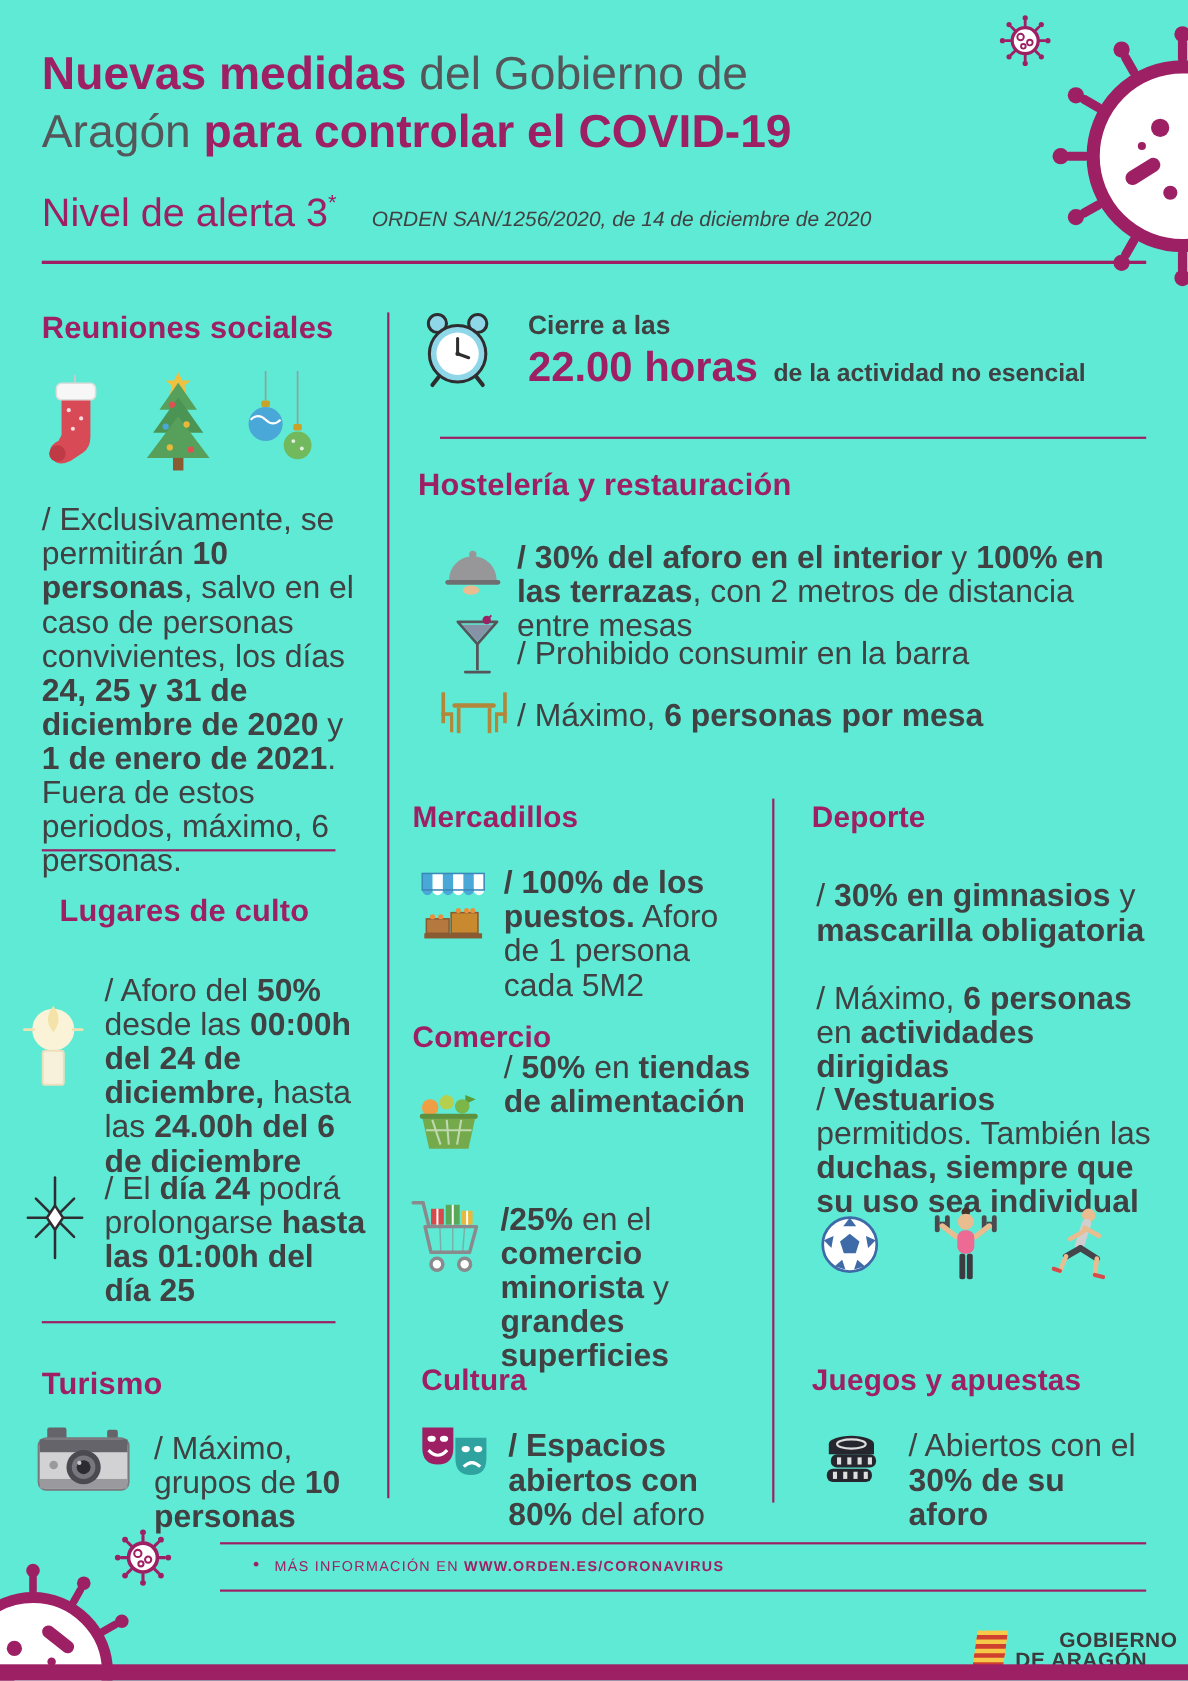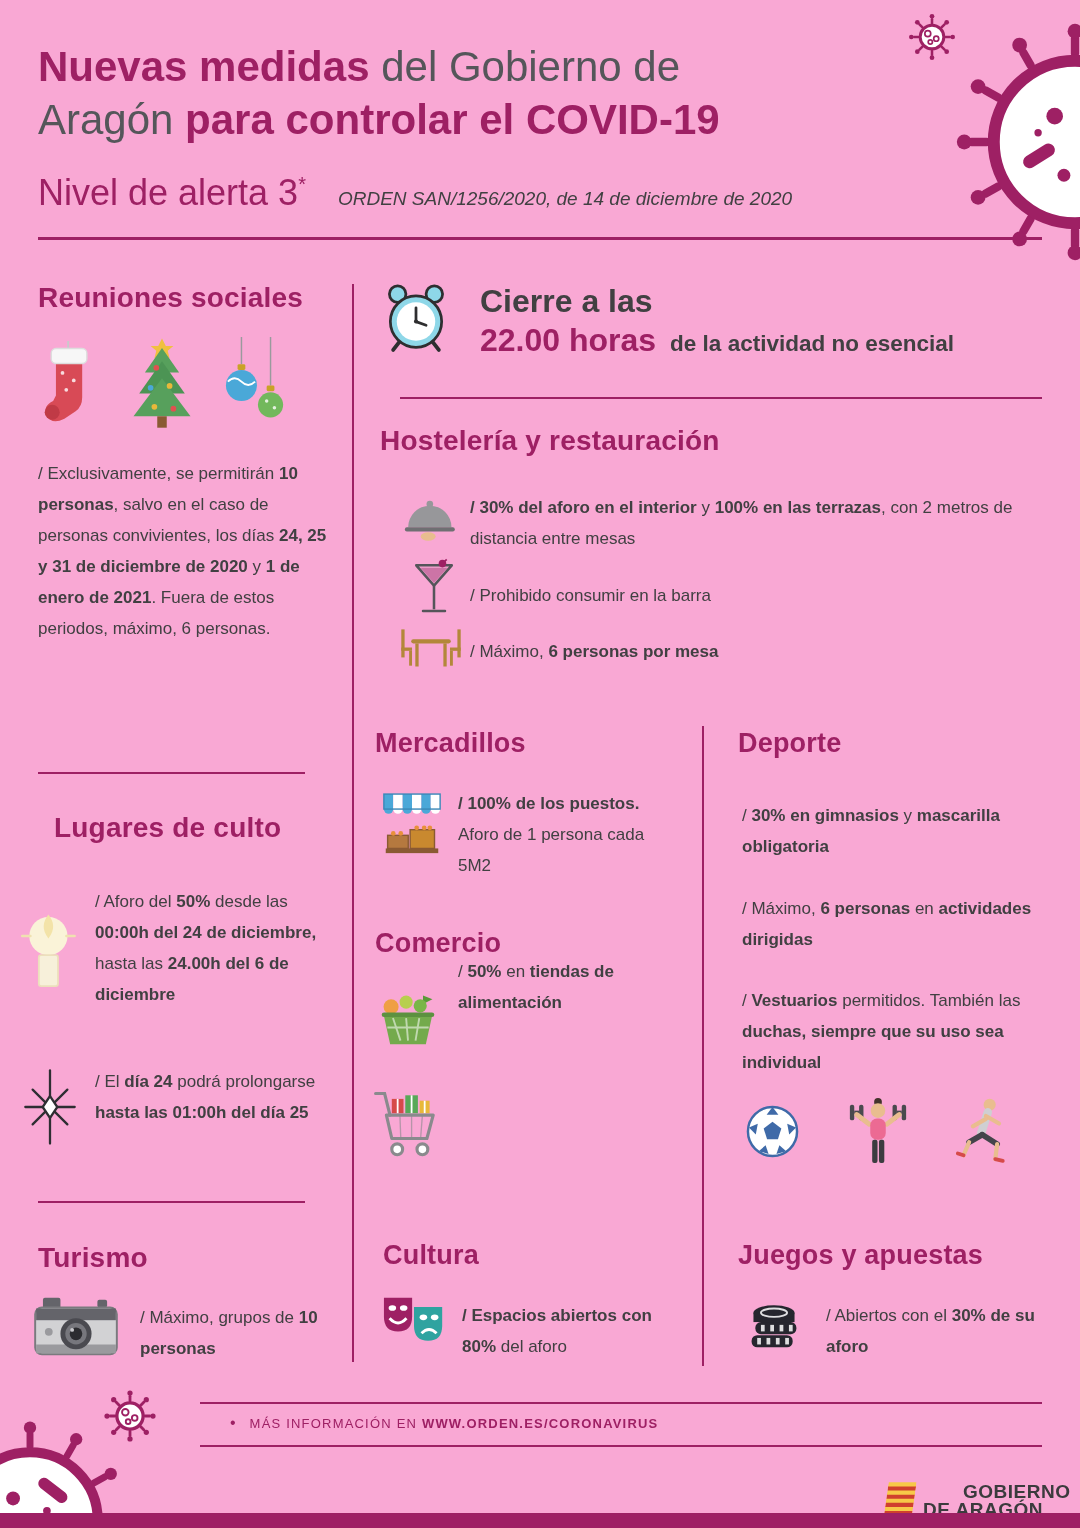--- a/index.html
+++ b/index.html
@@ -1,22 +1,22 @@
 <!DOCTYPE html>
 <html><head>
 <meta charset="utf-8">
 <style>
   *{margin:0;padding:0;box-sizing:border-box;}
   html,body{background:#ffffff;}
-  #page{position:relative;width:1080px;height:1528px;background:#f9a8d4;overflow:hidden;
+  #page{position:relative;width:1080px;height:1528px;background:#5eead4;overflow:hidden;
         font-family:"Liberation Sans",sans-serif;color:#414042;}
   .abs{position:absolute;}
   .accent{color:#9E2064;}
   .h{color:#9E2064;font-weight:700;font-size:27px;letter-spacing:.2px;}
-  .t{font-size:17px;line-height:31px;color:#414042;}
+  .t{font-size:29px;line-height:31px;color:#414042;}
   .t .b{font-weight:700;}
   .hr{background:#9E2064;}
   .title{font-size:42px;line-height:53px;}
   .title .bold{font-weight:700;color:#9E2064;}
   .title .gray{font-weight:400;color:#55565A;}
   .alert{font-size:36px;font-weight:400;color:#9E2064;}
   .order{font-style:italic;font-size:19px;color:#414042;}
   .footer-info{font-size:13px;letter-spacing:1.2px;color:#9E2064;}
   .footer-info .b{font-weight:700;}
   .logo-text{font-size:19px;line-height:18px;font-weight:700;color:#3b3b3d;letter-spacing:.5px;}
@@ -227,23 +227,23 @@
       <circle cx="36" cy="44" r="28" fill="#8ED7E8" stroke="#2e2e30" stroke-width="3"></circle>
       <circle cx="36" cy="44" r="21" fill="#fff"></circle>
       <g stroke="#2e2e30" stroke-width="3" stroke-linecap="round">
         <line x1="36" y1="44" x2="36" y2="29"></line>
           <line x1="36" y1="44" x2="47" y2="48"></line>
       </g>
       <circle cx="36" cy="44" r="2.2" fill="#2e2e30"></circle>
     </svg>
   </span>
   <div class="abs" style="left:480px;top:283px;">
-    <div style="font-size:32px;font-weight:700;">Cierre a las</div>
+    <div style="font-size:24px;font-weight:700;">Cierre a las</div>
     <div style="display:flex;align-items:baseline;gap:14px;margin-top:2px;">
-      <span class="accent" style="font-size:32px;font-weight:700;">22.00 horas</span>
+      <span class="accent" style="font-size:38px;font-weight:700;">22.00 horas</span>
       <span style="font-size:22.5px;font-weight:700;">de la actividad no esencial</span>
     </div>
   </div>
 
   <div class="abs hr" style="left:400px;top:397px;width:642px;height:2px;"></div>
 
   <h2 class="abs h" style="left:380px;top:425px;font-size:28px;">Hostelería y restauración</h2>
 
   <span class="abs" style="left:398px;top:494px;">
     <svg viewBox="0 0 74 60" width="62" height="50">
@@ -347,20 +347,21 @@
       <polygon points="16,30 68,30 61,56 22,56" fill="none" stroke="#8a8a8d" stroke-width="3.5" stroke-linejoin="round"></polygon>
       <g stroke="#8a8a8d" stroke-width="1.5" opacity=".6">
         <line x1="31" y1="30" x2="32" y2="56"></line>
           <line x1="44" y1="30" x2="44" y2="56"></line>
           <line x1="56" y1="30" x2="54" y2="56"></line>
       </g>
       <circle cx="28" cy="68" r="6" fill="#fff" stroke="#8a8a8d" stroke-width="3.5"></circle>
       <circle cx="56" cy="68" r="6" fill="#fff" stroke="#8a8a8d" stroke-width="3.5"></circle>
     </svg>
   </span>
+  <p class="abs t" style="left:455px;top:1094px;width:240px;"><span class="b">/25%</span><span> en el </span><span class="b">comercio minorista</span><span> y </span><span class="b">grandes superficies</span></p>
 
   <h2 class="abs h" style="left:383px;top:1240px;">Cultura</h2>
 
   <span class="abs" style="left:380px;top:1292px;">
     <svg viewBox="0 0 72 66" width="68" height="62">
       <path d="M36 16 h30 v20 q0 16 -15 16 q-15 0 -15 -16 Z" fill="#2fa3a0"></path>
       <ellipse cx="46" cy="27" rx="4" ry="3" fill="#fff"></ellipse>
         <ellipse cx="58" cy="27" rx="4" ry="3" fill="#fff"></ellipse>
       <path d="M44 44 q8 -8 16 0" stroke="#fff" stroke-width="3" fill="none"></path>
       <path d="M4 6 h30 v20 q0 16 -15 16 q-15 0 -15 -16 Z" fill="#9E2064"></path>

